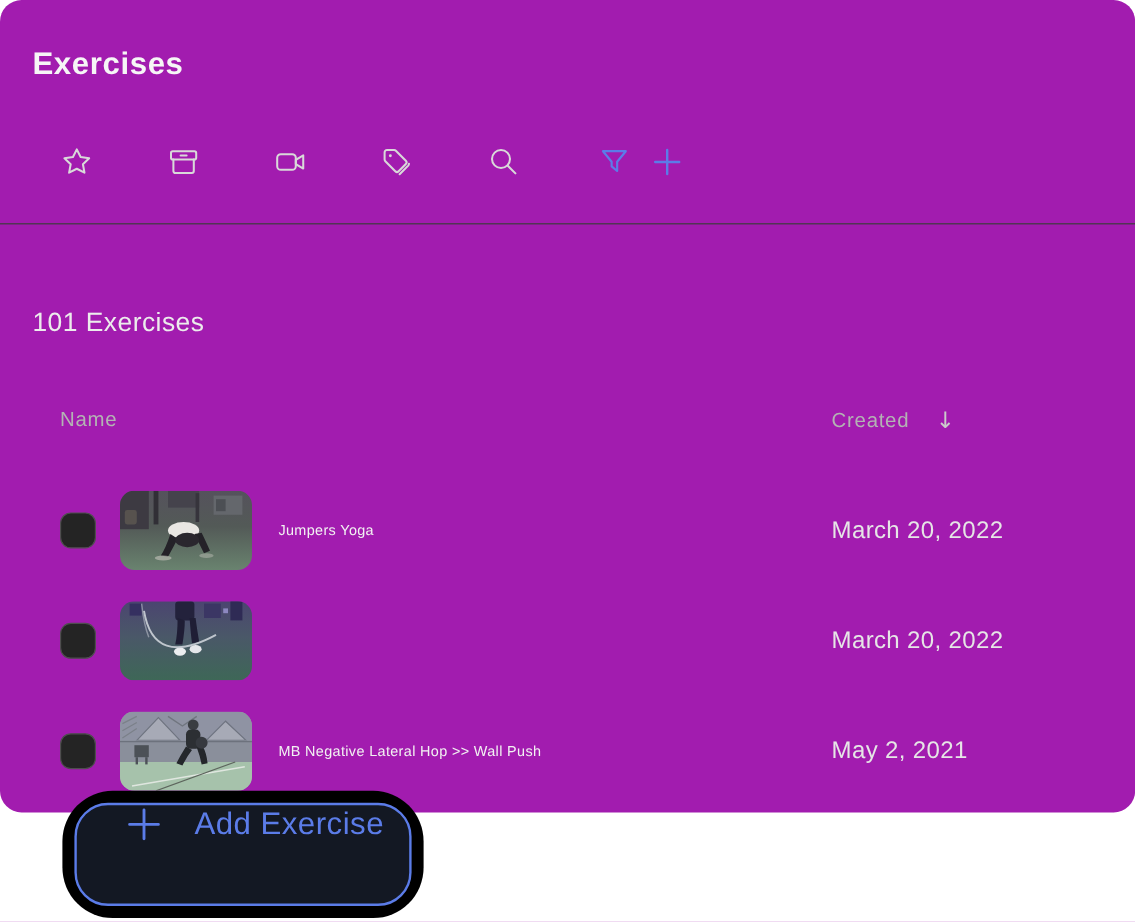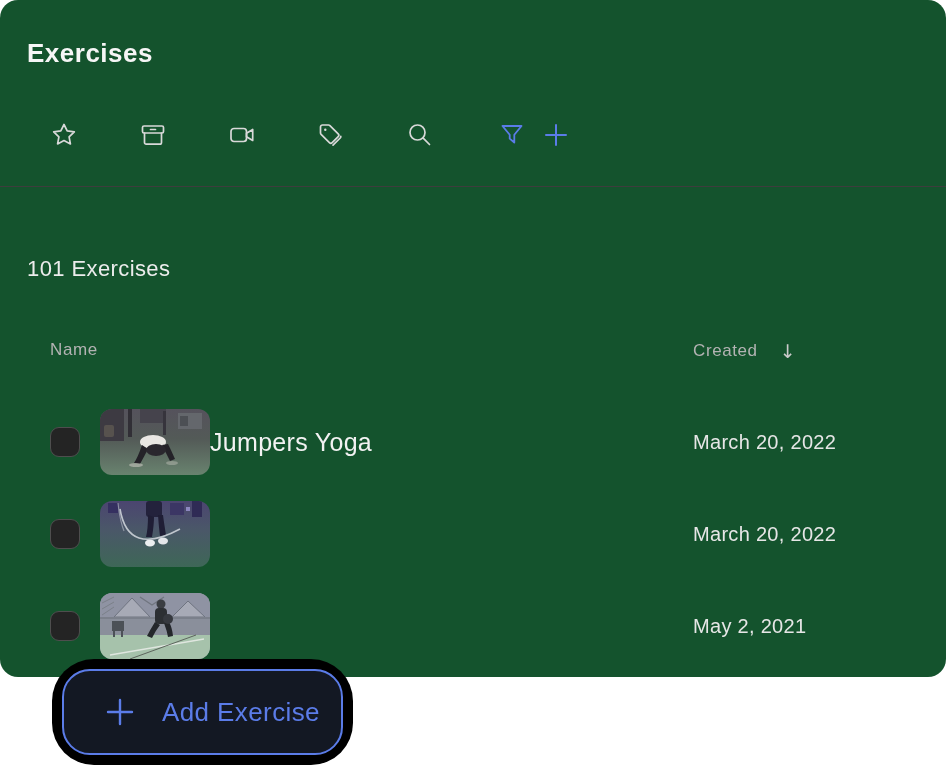--- a/index.html
+++ b/index.html
@@ -6,21 +6,21 @@
   html, body {
     width: 946px; height: 768px;
     background: #ffffff;
     font-family: "Liberation Sans", sans-serif;
     overflow: hidden;
     position: relative;
   }
   .panel {
     position: absolute; left: 0; top: 0;
     width: 946px; height: 677px;
-    background: #14532d;
+    background: #a21caf;
     border-radius: 18px;
   }
   .page-title {
     position: absolute; left: 27px; top: 38px;
     font-size: 26px; font-weight: 600; letter-spacing: 0.5px;
     color: #f6f6f6;
   }
   .toolbar {
     position: absolute; left: 49px; top: 120px;
     display: flex; align-items: center;
@@ -72,38 +72,39 @@
     cursor: pointer;
   }
   .thumb {
     width: 110px; height: 66px; flex: 0 0 110px;
     margin-left: 20px;
     border-radius: 12px; overflow: hidden;
     cursor: pointer; position: relative;
   }
   .thumb svg { display: block; width: 110px; height: 66px; }
   .row-name {
-    font-size: 25px; color: #f2f2f2; letter-spacing: 0.3px;
+    margin-left: 22px;
+    font-size: 12px; color: #f2f2f2; letter-spacing: 0.3px;
   }
   .row-date {
     position: absolute; left: 693px;
     font-size: 20px; color: #e6e6e6; letter-spacing: 0.3px;
   }
   .spotlight {
     position: absolute; left: 52px; top: 659px;
     background: #000000;
     border-radius: 42px;
     padding: 10px;
   }
   .add-exercise-btn {
     width: 281px; height: 86px;
     background: #131823;
     border: 2px solid #5b7ce8;
     border-radius: 28px;
-    display: flex; align-items: center;
+    display: flex; align-items: flex-start;
     padding-left: 40px; gap: 26px;
     color: #5b7ce8;
     font-size: 26px; font-weight: 500; letter-spacing: 0.4px;
     font-family: "Liberation Sans", sans-serif;
     cursor: pointer;
   }
 </style>
 </head>
 <body>
 
@@ -246,20 +247,21 @@
           <rect x="21" y="38" width="2" height="6" fill="#4c5157"></rect>
           <path d="M10 62 L104 46" stroke="#dfe6df" stroke-width="1.3"></path>
           <path d="M30 66 L96 42" stroke="#5d655d" stroke-width="1"></path>
           <circle cx="61" cy="11" r="4.5" fill="#3a3d42"></circle>
           <rect x="55" y="15" width="12" height="16" rx="4" fill="#2c2f33"></rect>
           <path d="M55 29 q-5 8 -8 14 l5 2 q4 -8 8 -13 Z" fill="#24272b"></path>
           <path d="M64 30 q3 8 4 14 l5 -1 q-1 -9 -4 -14 Z" fill="#24272b"></path>
           <circle cx="68" cy="26" r="5" fill="#36393f"></circle>
         </svg>
       </div>
+      <div class="row-name">MB Negative Lateral Hop &gt;&gt; Wall Push</div>
       <div class="row-date">May 2, 2021</div>
     </div>
 
   </div>
 </div>
 
 <div class="spotlight">
   <button class="add-exercise-btn">
     <svg width="32" height="32" viewBox="0 0 32 32" fill="none" stroke="#5b7ce8" stroke-width="2.4" stroke-linecap="round">
       <path d="M16 4 V28 M4 16 H28"></path>

